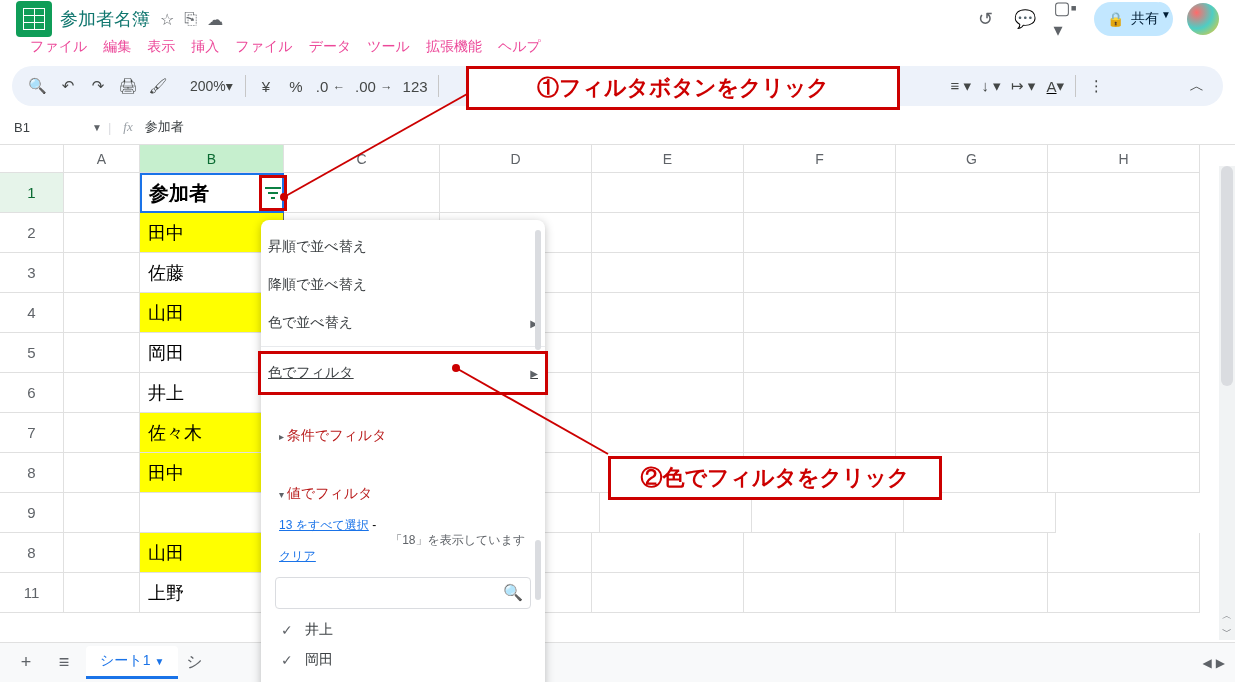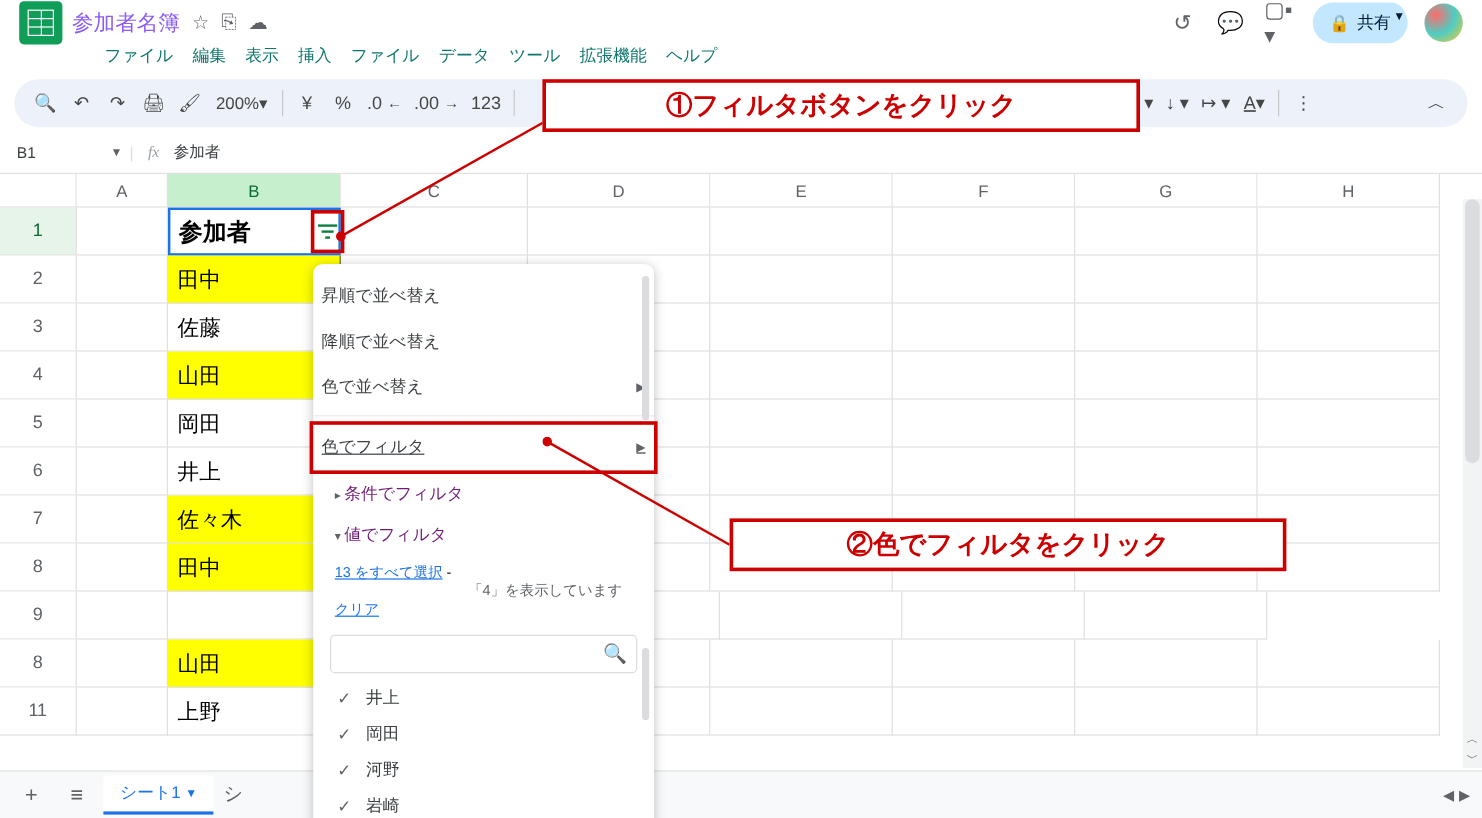--- a/index.html
+++ b/index.html
@@ -2,36 +2,36 @@
 <html><head>
 <meta charset="utf-8">
 <style>
   * { box-sizing: border-box; margin: 0; padding: 0; font-family: Arial, "Hiragino Sans", "Meiryo", sans-serif; }
   body { width: 1235px; height: 682px; background: #fff; overflow: hidden; position: relative; }
   
   .titlebar { display: flex; align-items: center; padding: 6px 16px 0 16px; height: 32px; }
   .logo { width: 36px; height: 36px; background: #0f9d58; border-radius: 4px; display: flex; align-items: center; justify-content: center; margin-right: 8px; }
   .logo-inner { width: 22px; height: 22px; background: #fff; display: grid; grid-template-columns: 1fr 1fr; grid-template-rows: 1fr 1fr 1fr; gap:1px; padding:1px; }
   .logo-inner div { background:#0f9d58; }
-  .doc-title { font-size: 18px; color: #8b5cf6; margin-right: 10px; }
+  .doc-title { font-size: 18px; color: #0f766e; margin-right: 10px; }
   .title-icons { display: flex; gap: 10px; color: #5f6368; font-size: 16px; }
   .title-icons span { cursor: pointer; }
   .title-right { margin-left: auto; display: flex; align-items: center; gap: 16px; }
   .history-icon,.comment-icon,.meet-icon { width:24px; height:24px; color:#5f6368; display:flex; align-items:center; justify-content:center; font-size:18px; cursor:pointer;}
   .share-btn { background:#c2e7ff; border-radius: 20px; padding:8px 14px; display:flex; align-items:center; gap:6px; font-size:14px; color:#001d35; cursor:pointer;}
   .share-dd { width:12px; height:24px; background:#c2e7ff; border-radius: 0 20px 20px 0; margin-left:-14px; padding-left:2px; display:flex; align-items:center; font-size:10px; color:#001d35;}
   .avatar { width:32px; height:32px; border-radius:50%; background: radial-gradient(circle at 30% 30%, #ff6b6b, #4ecdc4, #f9ca24); cursor:pointer;}
 
-  .menubar { display: flex; gap: 4px; padding: 2px 12px 6px 81px; font-size: 14px; color: #0f766e; }
+  .menubar { display: flex; gap: 4px; padding: 2px 12px 6px 24px; font-size: 14px; color: #ec4899; }
   .menubar span { padding: 4px 6px; cursor: pointer; border-radius:4px;}
 
   .toolbar { margin: 0 12px 8px 12px; background:#edf2fa; border-radius: 24px; height:40px; display:flex; align-items:center; padding: 0 12px; gap:2px; color:#444746; position:relative;}
   .tb-btn { min-width:28px; height:28px; display:flex; align-items:center; justify-content:center; font-size:15px; cursor:pointer; border-radius:4px; padding:0 4px;}
   .tb-sep { width:1px; height:22px; background:#c7c7c7; margin:0 4px;}
-  .tb-zoom { font-size:14px; padding:0 6px;}
+  .tb-zoom { font-size:14px; padding:0 6px;margin-left:10px;}
   .tb-collapse { margin-left:auto; }
 
   .namebox-row { display:flex; align-items:center; padding: 2px 14px 6px 14px; gap: 6px; font-size:13px; color:#3c4043;}
   .namebox { width:72px; height:22px; border:none; background:transparent; font-size:13px; color:#3c4043; display:flex; align-items:center;}
   .namebox-dd { font-size:10px; color:#5f6368;}
   .fx { font-style:italic; color:#9aa0a6; font-family:serif; margin-left:6px; margin-right:6px;}
   .formula-val { color:#3c4043;}
 
   .sheet-area { position:relative; border-top:1px solid #e0e0e0; overflow:hidden; height: 490px;}
   .col-headers { display:flex; height:28px; position:relative;}
@@ -56,39 +56,39 @@
   .sel-cell{border:2px solid #1a73e8!important; padding:0 7px;}
 
   .filter-icon-box{position:absolute; left:259px; top:30px; width:28px; height:36px; border:3px solid #c00; display:flex; align-items:center; justify-content:center; z-index:5;}
   .filter-lines{display:flex; flex-direction:column; gap:3px; align-items:center;}
   .filter-lines div{height:2px; background:#0b8043;}
   .fl1{width:16px;} .fl2{width:10px;} .fl3{width:4px;}
 
   .filter-menu{position:absolute; left:261px; top:220px; width:284px; background:#fff; border-radius:8px; box-shadow:0 2px 10px rgba(0,0,0,0.25); z-index:10; padding:8px 0;}
   .fm-item{padding:10px 7px; font-size:14px; color:#3c4043; display:flex; align-items:center; cursor:pointer;}
   .fm-sub{margin-left:auto; font-size:10px; color:#5f6368;}
-  .fm-collapse{padding:8px 18px; font-size:14px; color:#701a75; cursor:pointer;}
+  .fm-collapse{padding:8px 18px; font-size:14px; color:#b91c1c; cursor:pointer;margin-top:24px;}
   .fm-collapse::before{content:"▸ "; font-size:10px; color:#5f6368;}
   .fm-expand::before{content:"▾ "; font-size:10px; color:#5f6368;}
   .fm-links{padding:6px 18px; font-size:12px; display:flex; gap:6px; align-items:center;}
   .fm-link{color:#1a73e8; text-decoration:underline; cursor:pointer;}
   .fm-hint{color:#5f6368; margin-left:8px; font-size:12px; line-height:1.6;}
   .fm-search{margin:6px 14px; position:relative;}
   .fm-search input{width:100%; height:32px; border:1px solid #dadce0; border-radius:4px; padding:0 30px 0 10px; font-size:13px;}
   .fm-search .sicon{position:absolute; right:8px; top:6px; color:#5f6368; font-size:16px;}
   .fm-check{padding:6px 20px; font-size:14px; color:#3c4043; display:flex; align-items:center; gap:10px; cursor:pointer;}
   .fm-check::before{content:"✓"; font-size:14px; color:#5f6368; width:14px;}
   .fm-hl{border:3px solid #c00; margin:0 -3px;text-decoration:underline;}
   .menu-scrolltrack{position:absolute; right:4px; top:10px; bottom:10px; width:6px;}
   .menu-scrollthumb{position:absolute; top:0; width:6px; height:120px; background:#dadce0; border-radius:3px;}
   .menu-scrollthumb2{position:absolute; top:310px; width:6px; height:60px; background:#dadce0; border-radius:3px;}
 
   .callout{position:absolute; border:3px solid #c00; background:#fff; color:#c00; font-size:22px; font-weight:bold; display:flex; align-items:center; justify-content:center; padding:6px 14px; z-index:20;}
-  .callout1{left:452px; top:66px; width:498px; height:44px;}
-  .callout2{left:608px; top:432px; width:464px; height:44px;}
+  .callout1{left:466px; top:66px; width:434px; height:44px;}
+  .callout2{left:608px; top:456px; width:334px; height:44px;}
 
   svg.anno{position:absolute; z-index:15; pointer-events:none;}
   .anno-line{stroke:#c00; stroke-width:2; fill:none;}
   .anno-dot{fill:#c00;}
 
   .sheet-tabs{position:absolute; bottom:0; left:0; right:0; height:40px; border-top:1px solid #e0e0e0; background:#f8f9fa; display:flex; align-items:center; padding:0 10px; gap:6px;}
   .st-btn{width:32px; height:32px; display:flex; align-items:center; justify-content:center; color:#5f6368; font-size:18px; cursor:pointer; border-radius:4px;}
   .st-tab{padding:6px 14px; font-size:14px; color:#1a73e8; font-weight:500; border-bottom:3px solid #1a73e8; background:#fff; border-radius:4px 4px 0 0; cursor:pointer; display:flex; gap:4px; align-items:center;}
   .st-next{width:20px; text-align:center; color:#5f6368; cursor:pointer;}
   .vscroll-tr{position:absolute; right:0; top:166px; bottom:42px; width:16px; background:#f1f3f4;}
@@ -344,21 +344,21 @@
     <span class="fm-sub">▶</span>
   </div>
   <div class="fm-collapse">条件でフィルタ</div>
   <div class="fm-collapse fm-expand">値でフィルタ</div>
   <div class="fm-links">
     <div>
       <span class="fm-link">13 をすべて選択</span>
       <span>-</span><br><br>
       <span class="fm-link">クリア</span>
     </div>
-    <span class="fm-hint">「4」を表示しています</span>
+    <span class="fm-hint">「18」を表示しています</span>
   </div>
   <div class="fm-search">
     <input type="text" style="">
     <span class="sicon">🔍</span>
   </div>
   <div class="fm-check">井上</div>
   <div class="fm-check">岡田</div>
   <div class="fm-check">河野</div>
   <div class="fm-check">岩崎</div>
 </div>

